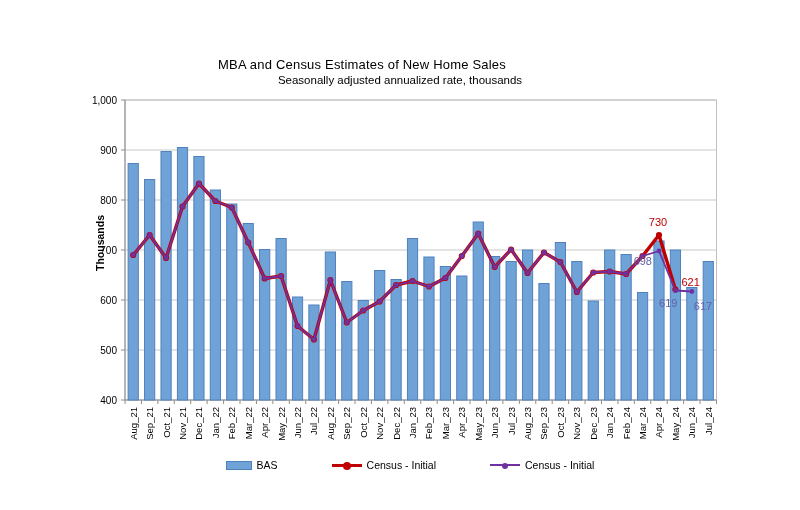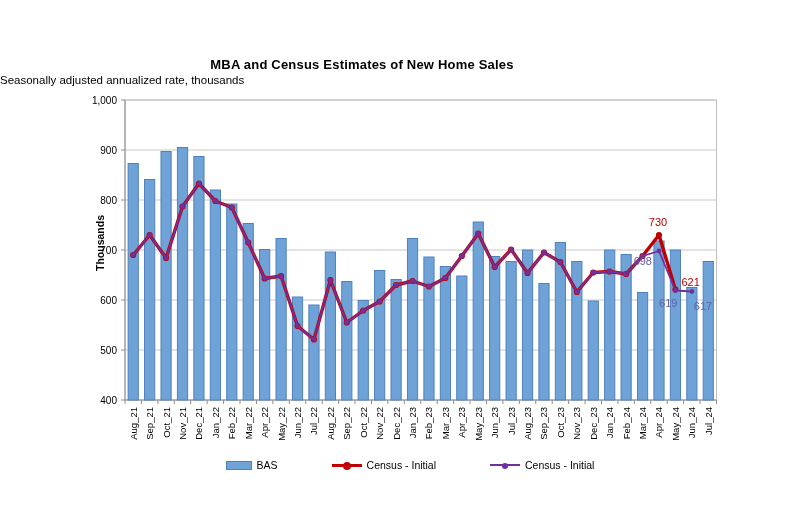--- a/index.html
+++ b/index.html
@@ -1,20 +1,20 @@
 <!DOCTYPE html>
 <html><head>
 <meta charset="utf-8">
 <style>
   html,body{margin:0;padding:0;background:#fff;}
   .stage{position:relative;width:800px;height:510px;background:#fff;overflow:hidden;
          font-family:"Liberation Sans", sans-serif;}
   .chart-title{position:absolute;left:0;top:57px;width:724px;text-align:center;
-               font-size:13px;font-weight:bold;color:#000;letter-spacing:.2px;}
-  .chart-subtitle{position:absolute;left:0;top:74px;width:800px;text-align:left;
+               font-size:13px;font-weight:normal;color:#000;letter-spacing:.2px;}
+  .chart-subtitle{position:absolute;left:0;top:74px;width:800px;text-align:center;
                font-size:11.5px;color:#000;}
   .y-axis-title{position:absolute;left:62px;top:235px;width:80px;height:16px;
                transform:rotate(-90deg);transform-origin:center center;
                font-size:10.5px;font-weight:bold;color:#000;text-align:center;}
   svg{position:absolute;left:0;top:0;}
   .legend{position:absolute;left:0;top:459px;width:800px;display:flex;
           justify-content:center;align-items:center;gap:34px;font-size:10.5px;color:#000;}
   .legend-item{display:flex;align-items:center;gap:5px;margin-left:20px;}
   .swatch-bar{width:26px;height:9px;box-sizing:border-box;}
   .swatch-line{position:relative;width:30px;height:10px;}

